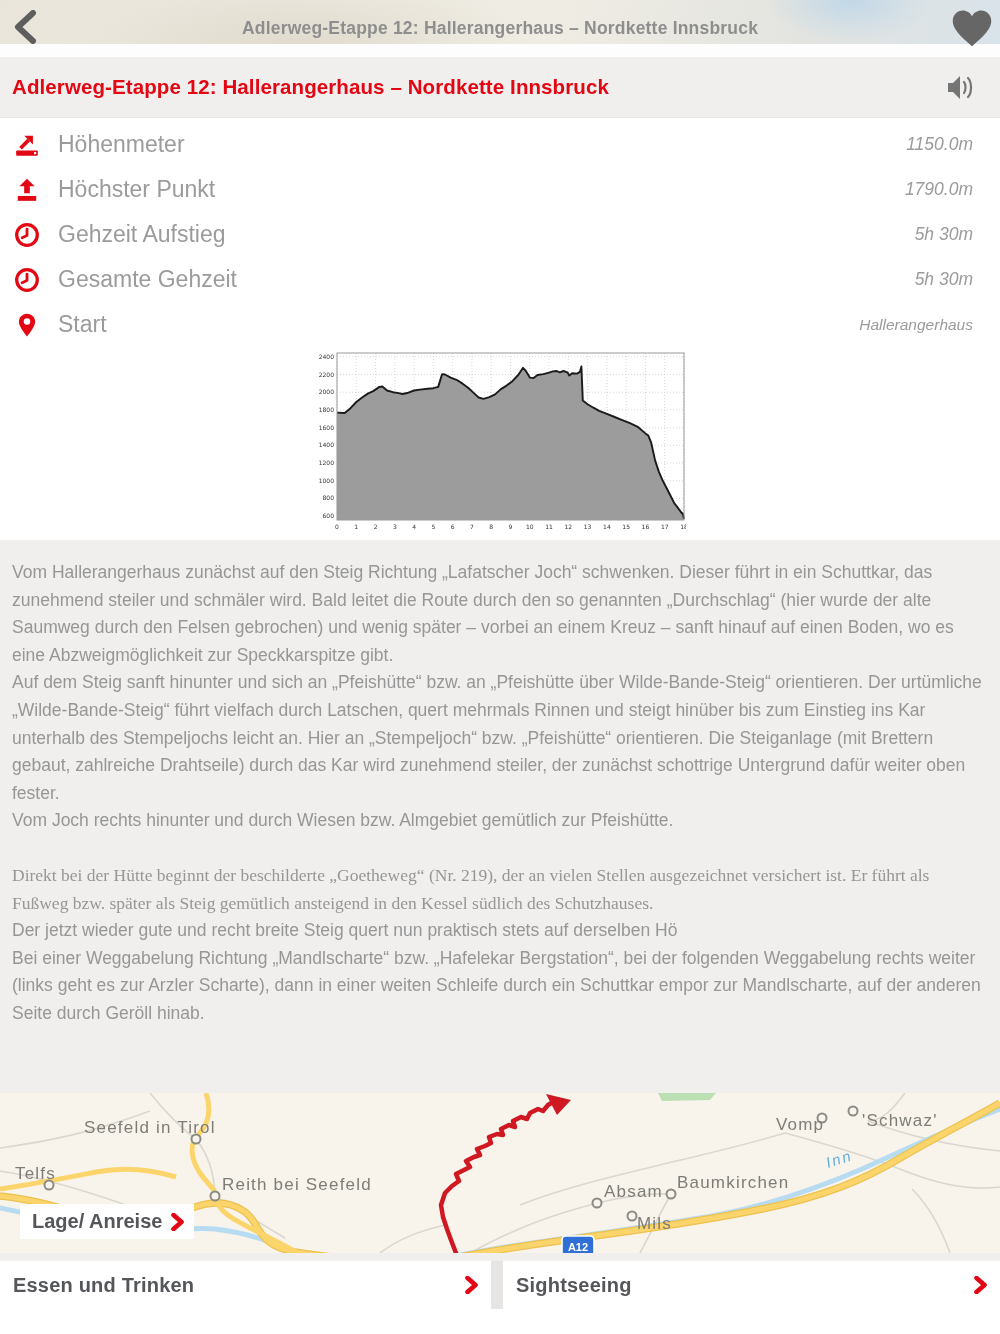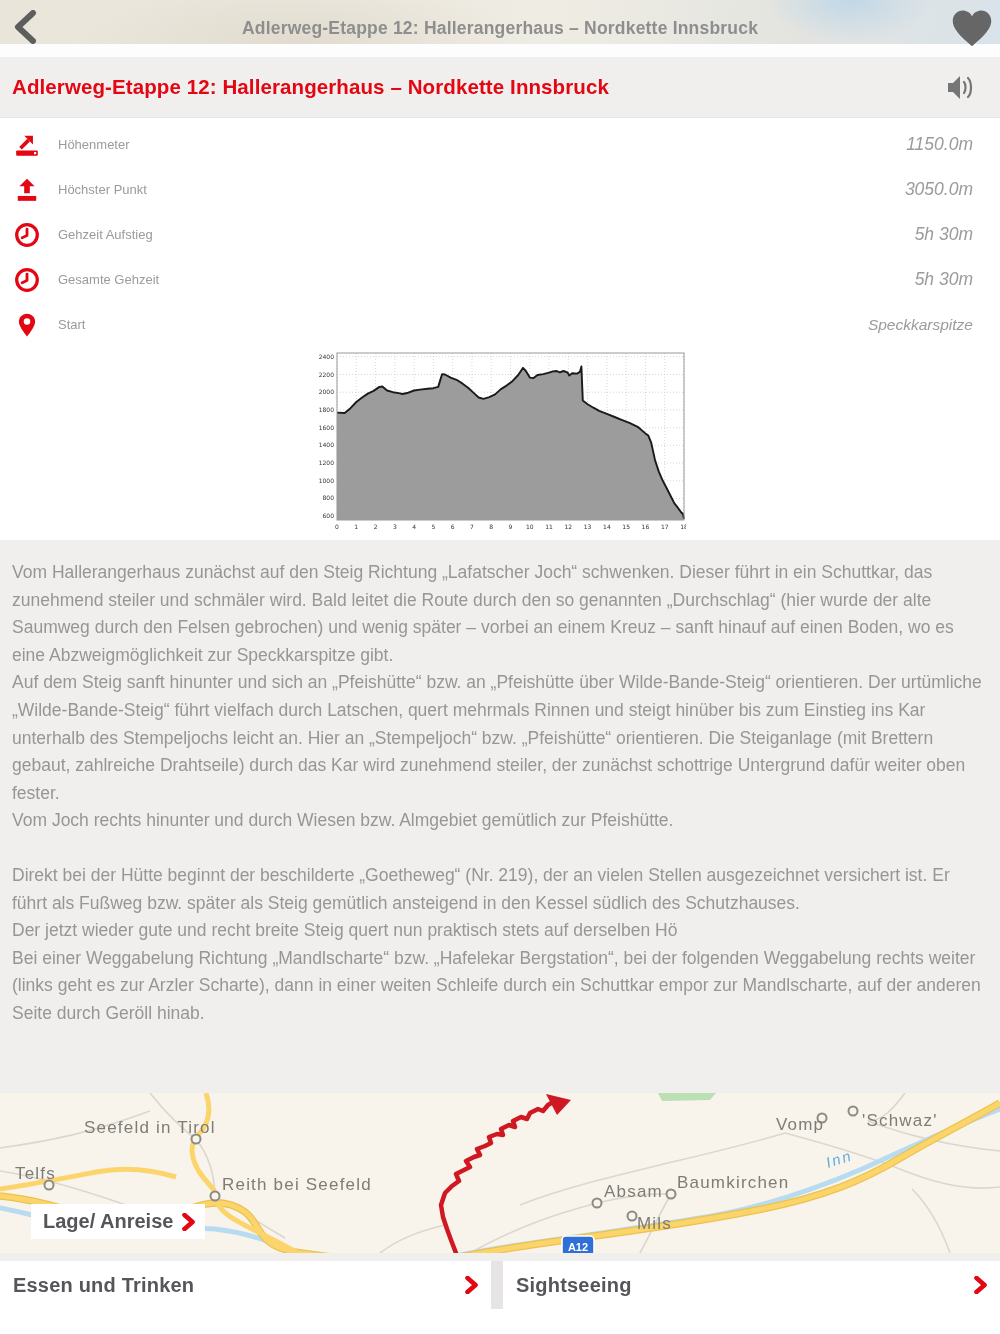--- a/index.html
+++ b/index.html
@@ -24,42 +24,42 @@
   
   .title-bar { height:61px; background:#f0efed; display:flex; align-items:center;
     padding:0 24px 0 12px; border-bottom:1px solid #e6e5e3; }
   .page-title { color:#e30613; font-size:20.5px; font-weight:bold; letter-spacing:.1px; }
   .tts-btn { margin-left:auto; width:30px; height:27px; }
 
   
   .stats { background:#fff; padding-top:4px; }
   .stat-row { height:45px; display:flex; align-items:center; padding:0 27px 0 14px; }
   .stat-icon { width:26px; height:26px; flex:0 0 26px; }
-  .stat-label { margin-left:18px; font-size:13px; color:#9b9b9b; }
+  .stat-label { margin-left:18px; font-size:23px; color:#9b9b9b; }
   .stat-value { margin-left:auto; font-size:17.5px; color:#9b9b9b;font-style:italic; }
   .stat-value.small { font-size:15.5px; }
 
   
   .chart-wrap { background:#fff; padding:2px 0 5px; }
   #elev-chart { display:block; margin-left:310px; background:#fff; }
   #elev-chart text { font-family:"DejaVu Sans", sans-serif; font-size:6px; fill:#333; }
 
   
   .description { background:#f0efee; height:553px; overflow:hidden;
     padding:19px 18px 0 12px; font-size:17.5px; line-height:27.6px; color:#969696; }
-  .description .para.gap { margin-top:27px; }
+  .description .para.gap { margin-top:27px;font-family:Liberation Serif, serif; }
 
   
   .map-section { position:relative; height:160px; overflow:hidden; }
   .map-svg { display:block; }
   .map-svg text.place { font-size:17px; fill:#7d7c77; letter-spacing:1.2px;
     font-family:"Liberation Sans", sans-serif; }
   .map-svg text.river { font-size:15px; fill:#62aedd; font-style:italic; letter-spacing:2px; }
   .map-svg text.shield-txt { font-size:11px; font-weight:bold; fill:#fff; letter-spacing:0; }
-  .lage-box { position:absolute; left:31px; top:111px; height:35px; background:#fff;
+  .lage-box { position:absolute; left:20px; top:111px; height:35px; background:#fff;
     display:flex; align-items:center; padding:0 10px 0 12px; }
   .lage-box .lbl { font-size:20px; font-weight:bold; color:#55565a; margin-right:9px; }
 
   
   .bottom-gap { height:8px; background:#f0efee; }
   .bottom-row { display:flex; height:48px; background:#e6e5e3; }
   .bottom-btn { background:#fff; display:flex; align-items:center; padding:0 13px; cursor:pointer; }
   .bottom-btn.left { width:491px; margin-right:12px; }
   .bottom-btn.right { flex:1; }
   .bottom-btn .lbl { font-size:20px; font-weight:bold; color:#545659; letter-spacing:.2px; }
@@ -109,21 +109,21 @@
     <span class="stat-label">Höhenmeter</span>
     <span class="stat-value">1150.0m</span>
   </div>
 
   <div class="stat-row">
     <svg class="stat-icon" viewBox="0 0 24 24">
       <path d="M12 1.5 L19 8.5 L14.6 8.5 L14.6 15 L9.4 15 L9.4 8.5 L5 8.5 Z" fill="#e30613"></path>
       <rect x="3.5" y="17.5" width="17" height="4.5" fill="#e30613"></rect>
     </svg>
     <span class="stat-label">Höchster Punkt</span>
-    <span class="stat-value">3050.0m</span>
+    <span class="stat-value">1790.0m</span>
   </div>
 
 
   <div class="stat-row">
     <svg class="stat-icon" viewBox="0 0 24 24">
       <circle cx="12" cy="12" r="9.5" fill="none" stroke="#e30613" stroke-width="3"></circle>
       <path d="M12 6.5 L12 12.5 L7.5 14.5" fill="none" stroke="#e30613" stroke-width="2.6" stroke-linecap="round" stroke-linejoin="round"></path>
     </svg>
     <span class="stat-label">Gehzeit Aufstieg</span>
     <span class="stat-value">5h 30m</span>
@@ -137,21 +137,21 @@
     <span class="stat-label">Gesamte Gehzeit</span>
     <span class="stat-value">5h 30m</span>
   </div>
 
   <div class="stat-row">
     <svg class="stat-icon" viewBox="0 0 24 24">
       <path d="M12 1.5 C7.6 1.5 4.5 4.9 4.5 9 C4.5 14 12 22.5 12 22.5 C12 22.5 19.5 14 19.5 9 C19.5 4.9 16.4 1.5 12 1.5 Z" fill="#e30613"></path>
       <circle cx="12" cy="8.8" r="3" fill="#fff"></circle>
     </svg>
     <span class="stat-label">Start</span>
-    <span class="stat-value small">Speckkarspitze</span>
+    <span class="stat-value small">Hallerangerhaus</span>
   </div>
 </div>
 
 <div class="chart-wrap">
   <svg id="elev-chart" width="376" height="186" viewBox="0 0 376 186">
     <g id="ch-grid">
         <line x1="27" y1="167.2" x2="374" y2="167.2" stroke="#c5c5c5" stroke-width="0.7" stroke-dasharray="1,2"></line>
         <line x1="27" y1="149.48888888888888" x2="374" y2="149.48888888888888" stroke="#c5c5c5" stroke-width="0.7" stroke-dasharray="1,2"></line>
         <line x1="27" y1="131.77777777777777" x2="374" y2="131.77777777777777" stroke="#c5c5c5" stroke-width="0.7" stroke-dasharray="1,2"></line>
         <line x1="27" y1="114.06666666666666" x2="374" y2="114.06666666666666" stroke="#c5c5c5" stroke-width="0.7" stroke-dasharray="1,2"></line>

